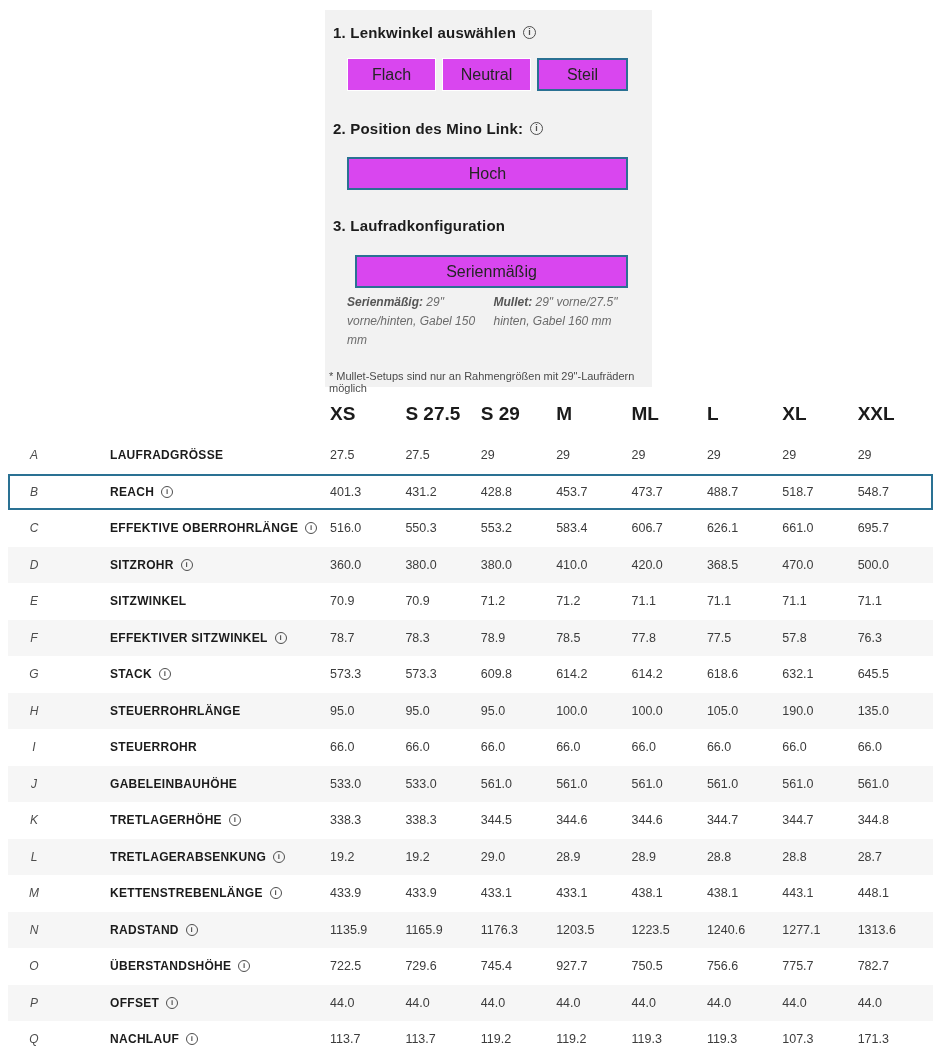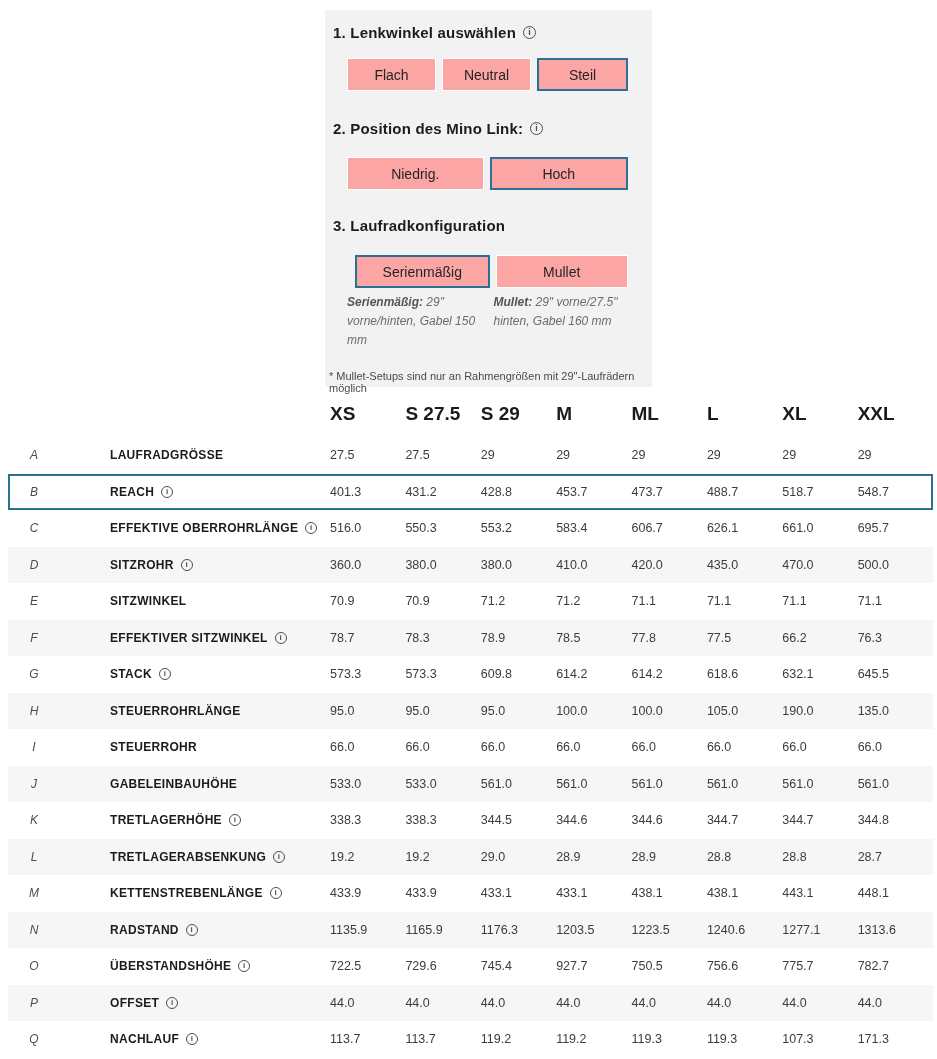--- a/index.html
+++ b/index.html
@@ -12,22 +12,22 @@
            background:#f2f2f2; }
   .sec-title { position:absolute; left:8px; font-size:15px; font-weight:bold;
                color:#1c1c1c; letter-spacing:.2px; display:flex; align-items:center; gap:7px; }
   .t1 { top:14px; } .t2 { top:110px; } .t3 { top:207px; }
   .info-ic { display:inline-flex; align-items:center; justify-content:center;
              width:13px; height:13px; border:1px solid #4e4e4e; border-radius:50%;
              font-size:9px; font-weight:bold; font-style:normal; color:#4e4e4e;
              line-height:1; flex:0 0 auto; }
   .btn-row { position:absolute; left:22px; right:24px; height:33px; display:flex; gap:6px; }
   .b1 { top:48px; } .b2 { top:147px; } .b3 { top:245px;padding-left:8px; }
-  .opt-btn { flex:1; background:#fca5a5; border:1px solid #ffffff; color:#252525;
-             font-size:14px; font-family:"Liberation Sans",sans-serif;
+  .opt-btn { flex:1; background:#d946ef; border:1px solid #ffffff; color:#252525;
+             font-size:16px; font-family:"Liberation Sans",sans-serif;
              display:flex; align-items:center; justify-content:center; cursor:pointer; }
   .opt-btn.sel { border:2px solid #2a7193; }
   .wheel-notes { position:absolute; left:22px; right:24px; top:283px;
                  display:grid; grid-template-columns:1fr 1fr; column-gap:12px; }
   .wheel-note { font-size:12px; font-style:italic; color:#6b6b6b; line-height:19px; }
   .wheel-note b { color:#555; }
   .footnote { position:absolute; left:4px; top:360px; font-size:11px; color:#4a4a4a; }
 
   
   .geo { position:absolute; left:8px; top:395px; width:925px; }
@@ -58,30 +58,28 @@
         <button class="opt-btn">Flach</button>
         <button class="opt-btn">Neutral</button>
         <button class="opt-btn sel">Steil</button>
       </div>
 
     <div class="sec-title t2">
       <span>2. Position des Mino Link:</span>
       <span class="info-ic">i</span>
     </div>
     <div class="btn-row b2">
-        <button class="opt-btn">Niedrig.</button>
         <button class="opt-btn sel">Hoch</button>
       </div>
 
     <div class="sec-title t3">
       <span>3. Laufradkonfiguration</span>
     </div>
     <div class="btn-row b3">
         <button class="opt-btn sel">Serienmäßig</button>
-        <button class="opt-btn">Mullet</button>
       </div>
 
     <div class="wheel-notes">
       <div class="wheel-note"><b>Serienmäßig:</b><span> 29" vorne/hinten, Gabel 150 mm</span></div>
       <div class="wheel-note"><b>Mullet:</b><span> 29" vorne/27.5" hinten, Gabel 160 mm</span></div>
     </div>
 
     <div class="footnote">* Mullet-Setups sind nur an Rahmengrößen mit 29"-Laufrädern möglich</div>
   </div>
 
@@ -147,21 +145,21 @@
           <span class="cell-letter">D</span>
           <span class="cell-label">
             <span>SITZROHR</span>
             <span class="info-ic">i</span>
           </span>
           <span class="cell-val">360.0</span>
           <span class="cell-val">380.0</span>
           <span class="cell-val">380.0</span>
           <span class="cell-val">410.0</span>
           <span class="cell-val">420.0</span>
-          <span class="cell-val">435.0</span>
+          <span class="cell-val">368.5</span>
           <span class="cell-val">470.0</span>
           <span class="cell-val">500.0</span>
         </div>
         <div class="g-row">
           <span class="cell-letter">E</span>
           <span class="cell-label">
             <span>SITZWINKEL</span>
           </span>
           <span class="cell-val">70.9</span>
           <span class="cell-val">70.9</span>
@@ -177,21 +175,21 @@
           <span class="cell-label">
             <span>EFFEKTIVER SITZWINKEL</span>
             <span class="info-ic">i</span>
           </span>
           <span class="cell-val">78.7</span>
           <span class="cell-val">78.3</span>
           <span class="cell-val">78.9</span>
           <span class="cell-val">78.5</span>
           <span class="cell-val">77.8</span>
           <span class="cell-val">77.5</span>
-          <span class="cell-val">66.2</span>
+          <span class="cell-val">57.8</span>
           <span class="cell-val">76.3</span>
         </div>
         <div class="g-row">
           <span class="cell-letter">G</span>
           <span class="cell-label">
             <span>STACK</span>
             <span class="info-ic">i</span>
           </span>
           <span class="cell-val">573.3</span>
           <span class="cell-val">573.3</span>

